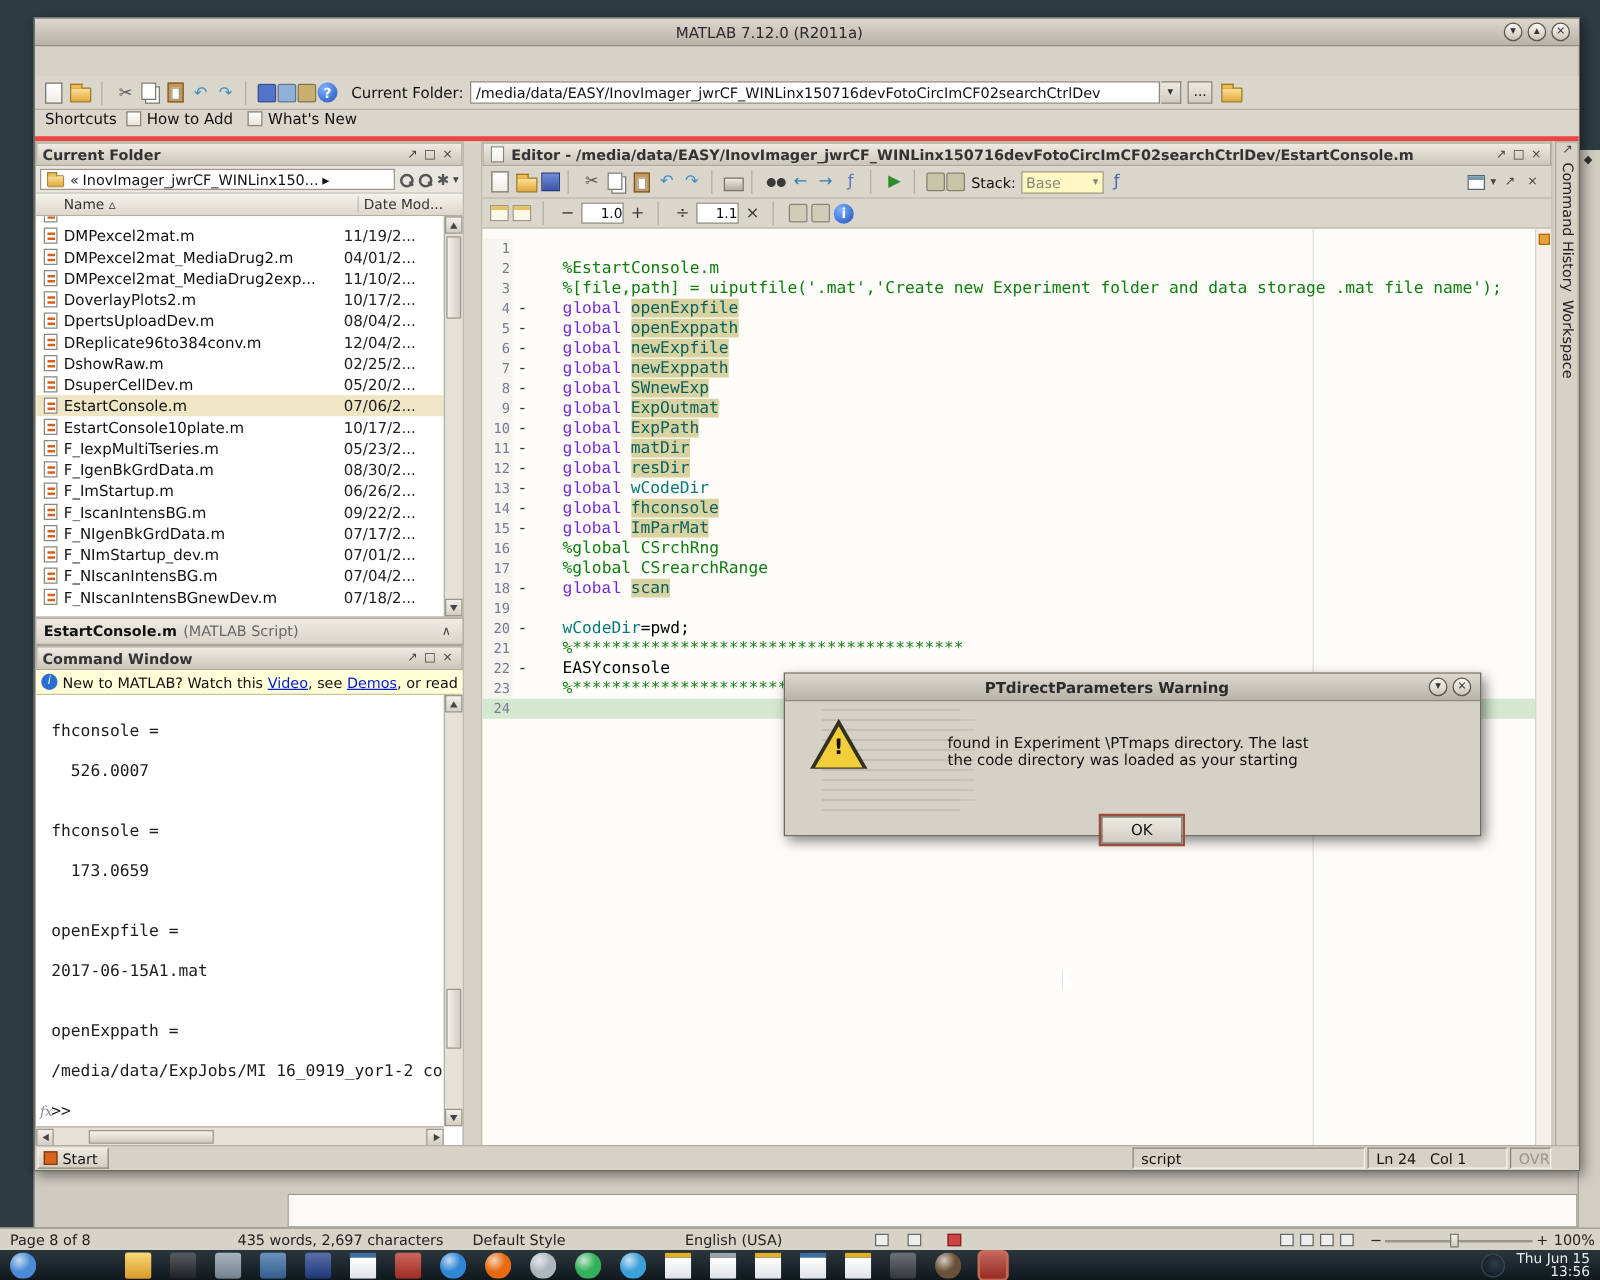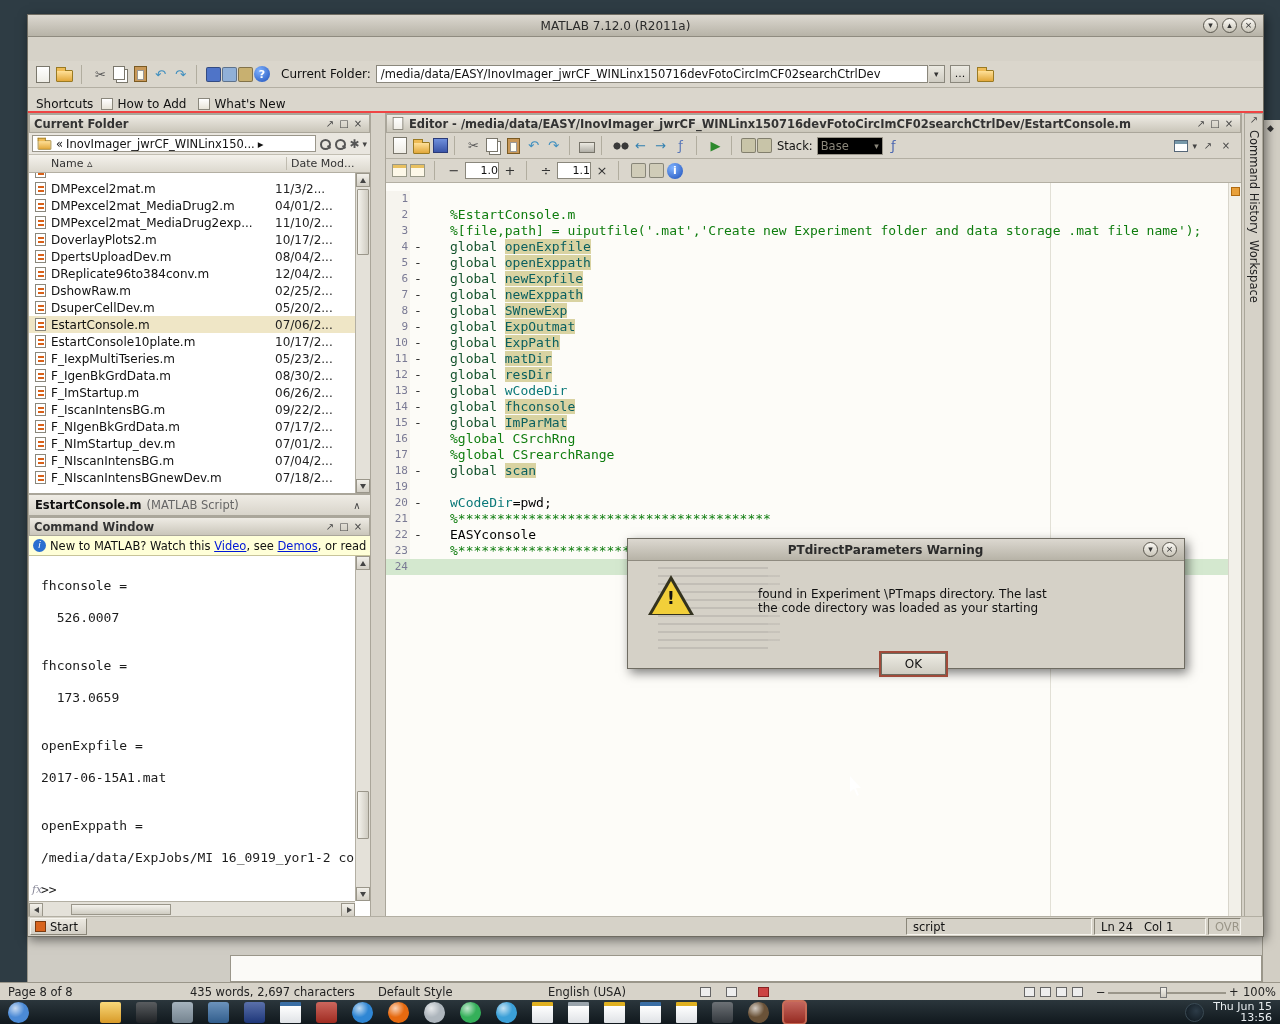--- a/index.html
+++ b/index.html
@@ -29,21 +29,21 @@
 .k-sq{width:15px;height:15px;background:var(--c,#999);border:1px solid rgba(0,0,0,.35);border-radius:2px;}
 .k-info{width:16px;height:16px;border-radius:50%;background:radial-gradient(circle at 35% 30%,#7fb2ff,#1c4fb8);color:#fff;font-weight:bold;font-size:11px;}
 .k-binoc{width:19px;height:15px;background:radial-gradient(circle at 6px 8px,#3a3a3a 3.2px,transparent 3.9px),radial-gradient(circle at 14px 8px,#3a3a3a 3.2px,transparent 3.9px);}
 .k-cell{width:15px;height:13px;background:#fdf8e8;border:1px solid #998;position:relative;}
 .k-cell::before{content:"";position:absolute;left:0;top:0;right:0;height:3px;background:#e8c060;}
 .k-glyph{color:var(--c,#444);}
 #cf-combo-label{margin:0 4px 0 10px;font-size:12px;}
 #cf-combo{width:552px;height:18px;background:#fff;border:1px solid #8a877c;font-size:11.5px;line-height:16px;padding:0 4px;white-space:nowrap;overflow:hidden;}
 .dropbtn{width:16px;height:18px;background:linear-gradient(#eceae2,#cfccc2);border:1px solid #8a877c;border-left:none;font-size:9px;text-align:center;line-height:16px;color:#333;}
 .smallbtn{height:18px;background:linear-gradient(#eceae2,#cfccc2);border:1px solid #8a877c;font-size:11px;line-height:15px;padding:0 4px;margin-left:4px;}
-#shortcutsbar{position:absolute;left:0;top:73px;right:0;height:25px;background:#dad6cc;border-bottom:2px solid #ef4444;display:flex;align-items:flex-end;gap:8px;padding-left:8px;font-size:12px;}
+#shortcutsbar{position:absolute;left:0;top:73px;right:0;height:25px;background:#dad6cc;border-bottom:4px solid #ef4444;display:flex;align-items:flex-start;gap:8px;padding-left:8px;font-size:12px;}
 .sc-ic{width:12px;height:12px;background:linear-gradient(#fff,#e8e4d8);border:1px solid #8a877c;display:inline-block;}
 .sc-item{display:flex;align-items:center;gap:4px;}
 
 #mainarea{position:absolute;left:0;top:98px;right:0;height:805px;background:#d6d2c8;}
 
 #leftcol{position:absolute;left:0;top:0;width:343px;height:805px;}
 .ptitle{height:19px;background:linear-gradient(#eeebe4,#cac6ba);border:1px solid #aaa69a;display:flex;align-items:center;padding:0 4px;}
 .ptitle .pt{flex:1;font-weight:bold;font-size:11.5px;color:#333;}
 .pbtn{width:14px;text-align:center;font-size:10px;color:#444;}
 #cfpanel{position:absolute;left:0;top:0;width:343px;height:381px;background:#fff;border:1px solid #aaa69a;}
@@ -85,32 +85,32 @@
 .cw-prompt{height:16px;position:relative;white-space:pre;}
 .fxmark{position:absolute;left:-9px;top:1px;font-family:"DejaVu Serif","Liberation Serif",serif;font-style:italic;font-size:11px;color:#8a8a9a;}
 
 
 #editor{position:absolute;left:357px;top:0;width:857px;height:805px;background:#fdfcf8;border:1px solid #aaa69a;}
 #edtools{position:absolute;left:0;top:19px;right:0;height:26px;background:#dad6cc;border-bottom:1px solid #b3afa3;display:flex;align-items:center;padding:0 4px;gap:1px;}
 #edcelltools{position:absolute;left:0;top:45px;right:0;height:24px;background:#dad6cc;border-bottom:1px solid #b3afa3;display:flex;align-items:center;padding:0 6px;gap:4px;}
 .numfield{width:34px;height:17px;background:#fff;border:1px solid #8a877c;text-align:right;font-size:11px;line-height:15px;}
 .cellglyph{width:14px;text-align:center;color:#333;font-size:13px;}
 .stacklbl{font-size:11.5px;margin:0 3px 0 4px;}
-#stackcombo{width:66px;height:18px;background:#000000;border:1px solid #9a968a;color:#8a867a;font-size:11.5px;line-height:16px;padding:0 3px;display:flex;}
+#stackcombo{width:66px;height:18px;background:#fef9c3;border:1px solid #9a968a;color:#8a867a;font-size:11.5px;line-height:16px;padding:0 3px;display:flex;}
 #stackcombo .sv{flex:1;}
 #code{position:absolute;left:0;top:69px;right:0;bottom:0;overflow:hidden;font-family:"DejaVu Sans Mono","Liberation Mono",monospace;font-size:13px;padding-top:8px;background:#fdfcf8;}
 #ruler{position:absolute;left:664px;top:0;bottom:0;border-left:1px solid #e2e0d6;}
 .crow{display:flex;height:16px;line-height:16px;position:relative;}
 .crow.cur{background:#d4e8cf;}
 .lnum{width:24px;text-align:right;color:#7a7a94;font-size:11px;flex:none;padding-right:2px;background:#f6f4ee;}
 .crow.cur .lnum{background:transparent;}
 .ldash{width:16px;text-align:center;color:#333;flex:none;}
 .lcode{white-space:pre;padding-left:24px;}
 .sg-c{color:#0f7d0f;}
-.sg-k{color:#14532d;}
+.sg-k{color:#6d28d9;font-family:Liberation Mono, monospace;}
 .sg-h{color:#0a5f5f;background:#d9d3a2;}
 .sg-w{color:#0a7878;}
 .sg-p{color:#000;}
 #mlint{position:absolute;right:0;top:0;bottom:0;width:13px;background:#f2f0e9;border-left:1px solid #d8d5cb;}
 #mlint .mark{position:absolute;left:2px;top:4px;width:9px;height:9px;background:#e8a03a;border:1px solid #b06a10;}
 .ed-right{margin-left:auto;display:flex;align-items:center;gap:4px;padding-right:4px;}
 .k-layout{width:14px;height:12px;background:#fff;border:1px solid #567;}
 .k-layout::before{content:"";display:block;height:3px;background:#79a;}
 
 
@@ -268,21 +268,21 @@
           <div id="file-list">
               <div class="inner" id="file-list-inner">
                 <div class="frow">
                   <span class="m-ic"></span>
                   <span class="fname"></span>
                   <span class="fdate"></span>
                 </div>
                 <div class="frow">
                   <span class="m-ic"></span>
                   <span class="fname">DMPexcel2mat.m</span>
-                  <span class="fdate">11/3/2...</span>
+                  <span class="fdate">11/19/2...</span>
                 </div>
                 <div class="frow">
                   <span class="m-ic"></span>
                   <span class="fname">DMPexcel2mat_MediaDrug2.m</span>
                   <span class="fdate">04/01/2...</span>
                 </div>
                 <div class="frow">
                   <span class="m-ic"></span>
                   <span class="fname">DMPexcel2mat_MediaDrug2exp...</span>
                   <span class="fdate">11/10/2...</span>

